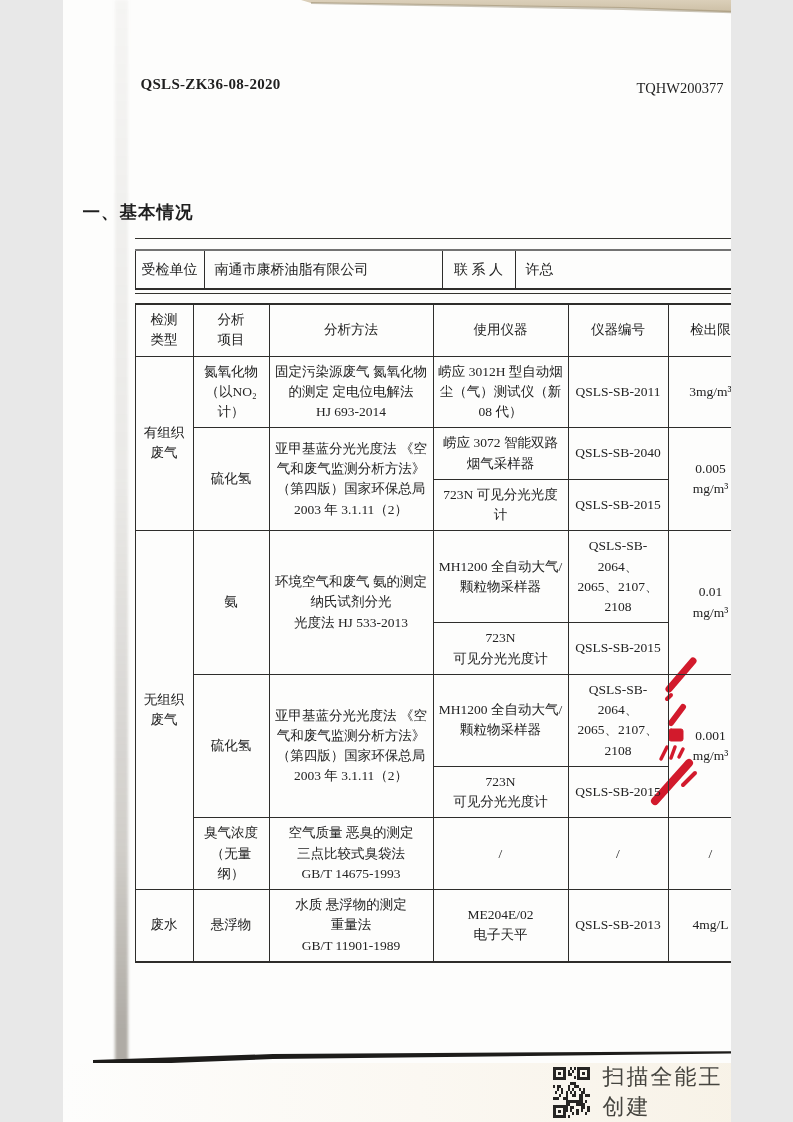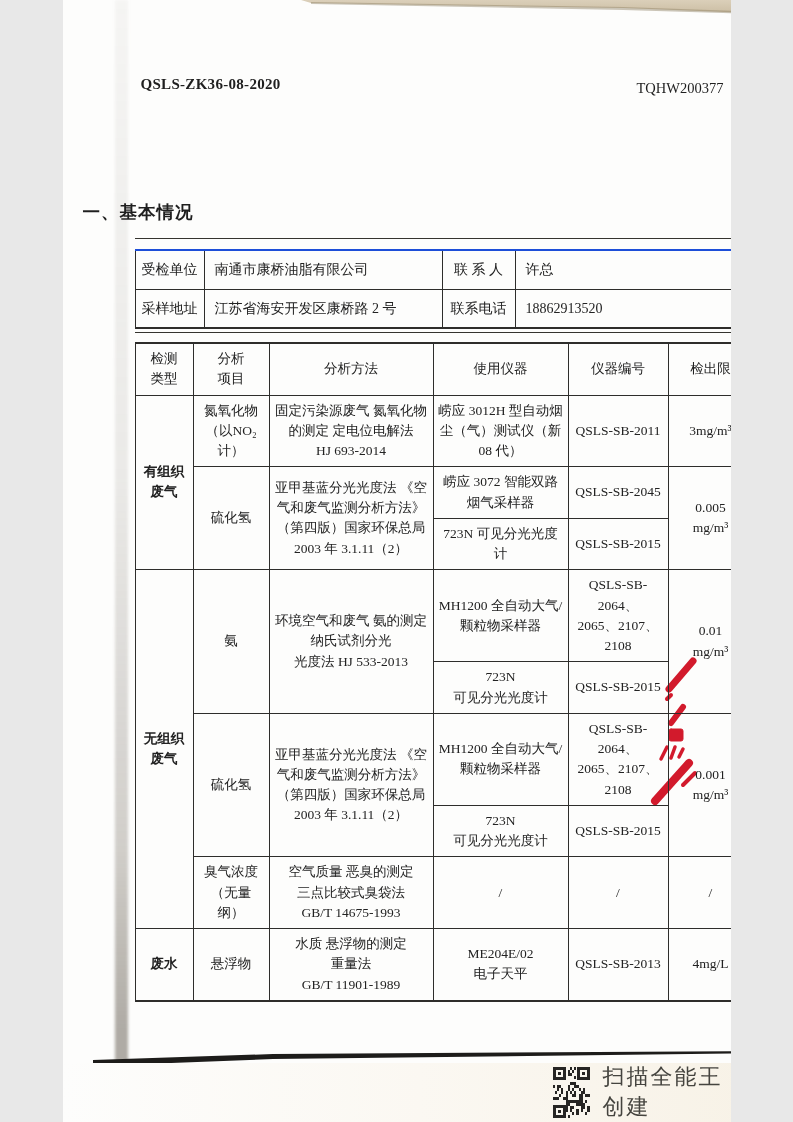--- a/index.html
+++ b/index.html
@@ -34,30 +34,30 @@
   .doc-title { position:absolute; top:110px; left:0; width:720px; text-align:center;
     font-size:27px; font-weight:bold; letter-spacing:17px; }
   .sec-heading { margin-left:78px; font-size:17.5px; font-weight:bold; letter-spacing:1px; }
   .sec1-heading { margin-top:62px;margin-left:20px; }
   .sec2-heading { margin-top:56px; }
   
   table { border-collapse:collapse; table-layout:fixed; margin-left:72px;
     font-size:14px; color:#222; }
   td, th { border:1px solid #2e2d2b; text-align:center; vertical-align:middle;
     padding:5px 4px; font-weight:normal; white-space:pre-line; line-height:1.5; }
-  .tbl1 { width:628px; margin-top:10px; border-top:2px solid #1d4ed8; border-bottom:2px solid #2e2d2b; }
+  .tbl1 { width:628px; margin-top:10px; border-top:2px solid #737373; border-bottom:2px solid #2e2d2b; }
   .tbl1 td { height:39px; }
   .tbl1 .val { text-align:left; padding-left:10px; }
   .tbl1-toprule, .tbl1-botrule { width:628px; margin-left:72px; border-top:1.5px solid #35342f; }
   .tbl1-toprule { margin-top:14px; }
   .tbl1-botrule { margin-top:3px; }
   .tbl2 { width:618px; margin-top:9px; font-size:13.5px;
     border-top:2px solid #2e2d2b; border-bottom:2.5px solid #2e2d2b; }
   .tbl2 thead td { height:46px; border-bottom:1.5px solid #2e2d2b; }
-  .tbl2 .grp td:first-child { border-top:1.5px solid #2e2d2b;font-weight:bold; }
+  .tbl2 .grp td:first-child { border-top:1.5px solid #2e2d2b; }
   
   .scan-watermark { position:absolute; left:490px; top:1062px; display:flex; align-items:center; }
   .qr { position:relative; width:51px; height:51px; background:#f8f5ee; }
   .qr-grid { position:absolute; inset:0; display:grid;
     grid-template-columns:repeat(17,1fr); grid-template-rows:repeat(17,1fr); }
   .qr-grid .m { background:#262524; }
   .finder { position:absolute; width:13px; height:13px; border:3px solid #262524; background:#f8f5ee; }
   .finder::after { content:""; position:absolute; left:2px; top:2px; width:3px; height:3px; background:#262524; }
   .f-tl { left:0; top:0; } .f-tr { right:0; top:0; } .f-bl { left:0; bottom:0; }
   .wm-text { margin-left:13px; font-size:22px; color:#45443f; letter-spacing:2px;
@@ -113,26 +113,20 @@
           <col style="width:73px">
           <col style="width:248px">
         </colgroup>
       <tbody>
         <tr>
           <td>受检单位</td>
           <td class="val">南通市康桥油脂有限公司</td>
           <td>联 系 人</td>
           <td class="val">许总</td>
         </tr>
-        <tr>
-          <td>采样地址</td>
-          <td class="val">江苏省海安开发区康桥路 2 号</td>
-          <td>联系电话</td>
-          <td class="val">18862913520</td>
-        </tr>
       </tbody>
     </table>
     <div class="tbl1-botrule"></div>
 
 
     <table class="tbl2">
       <colgroup>
         <col style="width:58px">
           <col style="width:76px">
           <col style="width:164px">
@@ -169,21 +163,21 @@
           <td>3mg/m³</td>
         </tr>
         <tr>
           <td rowspan="2">硫化氢</td>
           <td rowspan="2">亚甲基蓝分光光度法 《空
 气和废气监测分析方法》
 （第四版）国家环保总局
 2003 年 3.1.11（2）</td>
           <td>崂应 3072 智能双路
 烟气采样器</td>
-          <td>QSLS-SB-2045</td>
+          <td>QSLS-SB-2040</td>
           <td rowspan="2">0.005
 mg/m³</td>
         </tr>
         <tr>
           <td>723N 可见分光光度计</td>
           <td>QSLS-SB-2015</td>
         </tr>
 
         <tr class="grp">
           <td rowspan="5">无组织

